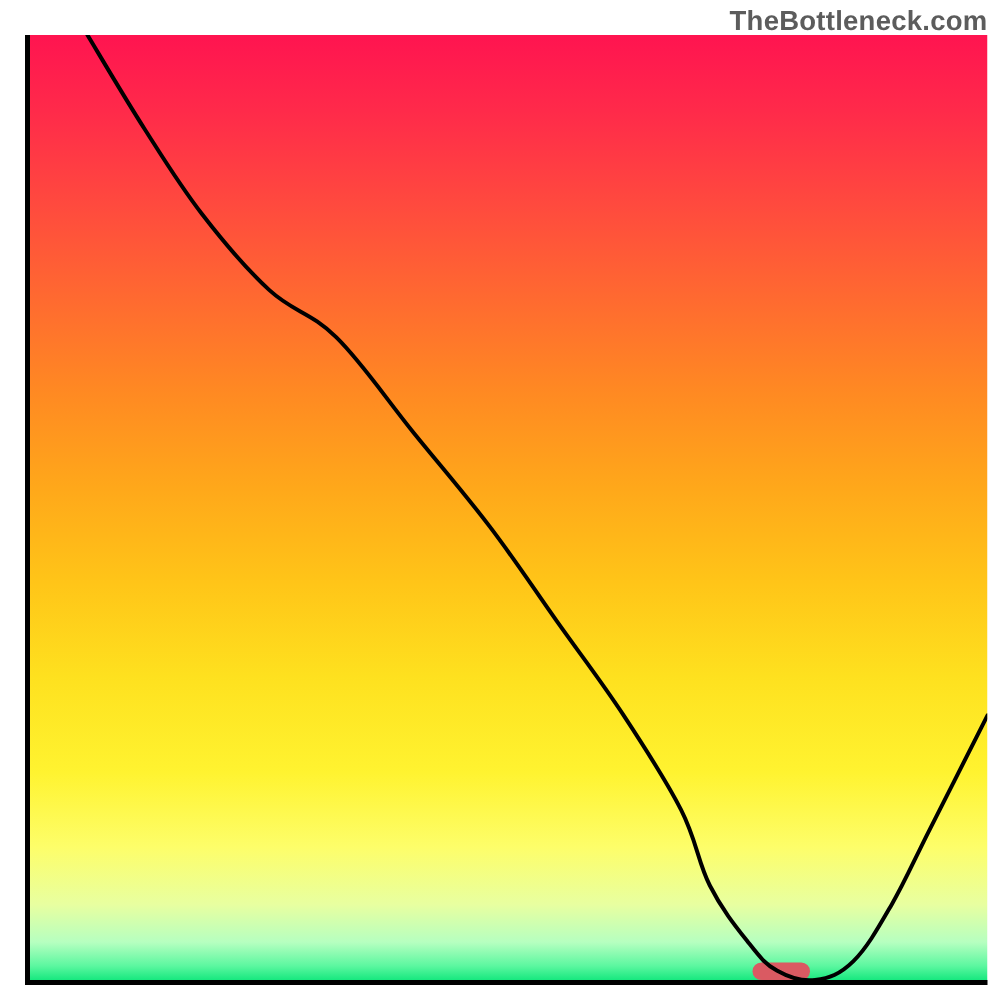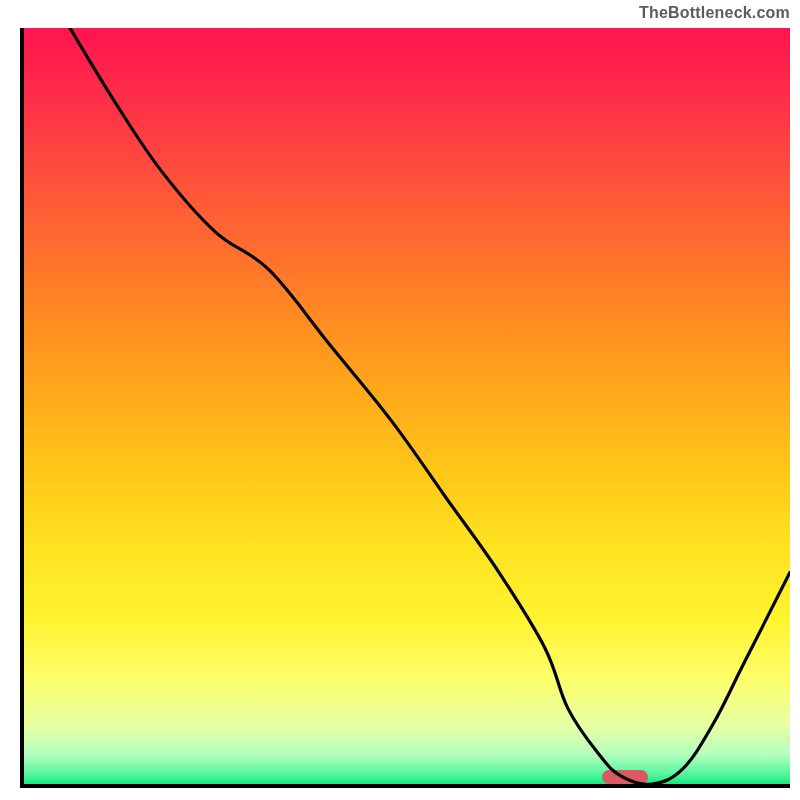--- a/index.html
+++ b/index.html
@@ -8,21 +8,21 @@
     position: relative;
     width: 800px;
     height: 800px;
     background: #fff;
   }
   .watermark {
     position: absolute;
     top: 4px;
     right: 10px;
     font-family: Arial, Helvetica, sans-serif;
-    font-size: 16px;
+    font-size: 22px;
     font-weight: 600;
     color: #5c5c5c;
     letter-spacing: 0.2px;
   }
   .plot {
     position: absolute;
     left: 20px;
     top: 28px;
     width: 770px;
     height: 760px;

